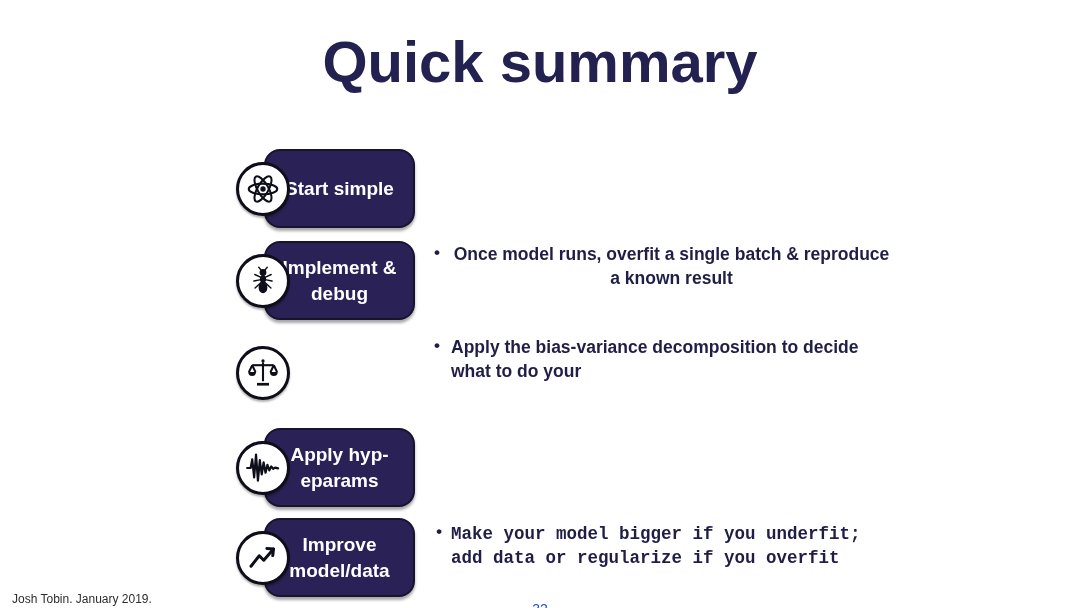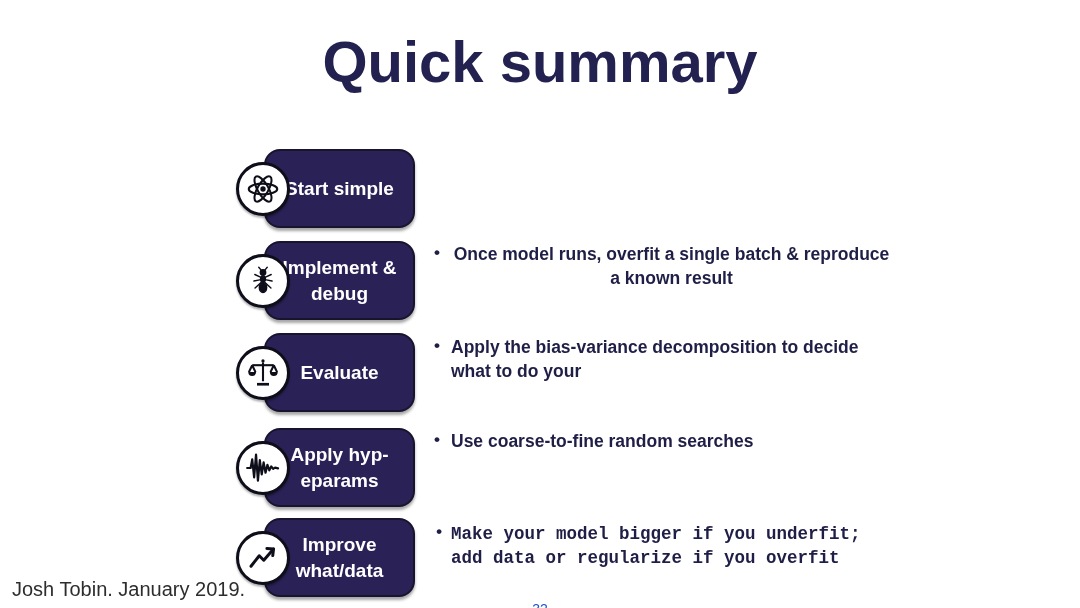--- a/index.html
+++ b/index.html
@@ -60,22 +60,22 @@
     padding-left: 21px;
     box-sizing: border-box;
   }
   .bullet::before {
     content: "\2022";
     position: absolute; left: 4px; top: -1px;
     font-size: 17px; color: #1f1e46;
   }
 
   .footer-author {
-    position: absolute; left: 12px; top: 578px;
-    font-size: 20px; color: #2d2d2d; font-weight: normal;
+    position: absolute; left: 12px; top: 592px;
+    font-size: 12px; color: #2d2d2d; font-weight: normal;
   }
   .footer-page {
     position: absolute; left: 500px; top: 601px; width: 80px;
     text-align: center;
     font-size: 14px; color: #1d4ed8;
   }
   .footer-link {
     position: absolute; right: 4px; top: 580px;
     font-size: 16px; color: #16162e;
     text-decoration: underline;
@@ -118,23 +118,20 @@
       <ellipse cx="12" cy="10.6" rx="1.7" ry="2.2"></ellipse>
       <ellipse cx="12" cy="16.6" rx="2.6" ry="3.6"></ellipse>
       <path d="M11 4.7 L9 2.3 M13 4.7 L15 2.3" fill="none" stroke-linecap="round"></path>
       <path d="M10.6 9.4 L6.2 7.4 M13.4 9.4 L17.8 7.4" fill="none" stroke-linecap="round"></path>
       <path d="M10.5 11 L5.6 12 M13.5 11 L18.4 12" fill="none" stroke-linecap="round"></path>
       <path d="M10.6 13 L6.4 17 M13.4 13 L17.6 17" fill="none" stroke-linecap="round"></path>
     </svg>
   </div>
   <div class="bullet r1">Once model runs, overfit a single batch &amp; reproduce a known result</div>
 
-  <div class="pill r2">
-    <div class="pill-label">Evaluate</div>
-  </div>
   <div class="icon-circle r2">
     <svg width="36" height="36" viewBox="0 0 24 24" fill="none" stroke="#0e0e1a" stroke-width="1.4">
       <line x1="12" y1="5" x2="12" y2="17.5"></line>
       <circle cx="12" cy="4" r="1.1" fill="#0e0e1a" stroke="none"></circle>
       <line x1="4.8" y1="6.8" x2="19.2" y2="6.8"></line>
       <path d="M4.8 6.8 L2.6 11.4 M4.8 6.8 L7 11.4"></path>
       <path d="M2.2 11.4 A2.6 2.6 0 0 0 7.4 11.4 Z" fill="#0e0e1a" stroke="none"></path>
       <path d="M19.2 6.8 L17 11.4 M19.2 6.8 L21.4 11.4"></path>
       <path d="M16.6 11.4 A2.6 2.6 0 0 0 21.8 11.4 Z" fill="#0e0e1a" stroke="none"></path>
       <line x1="8" y1="19.5" x2="16" y2="19.5" stroke-width="1.8"></line>
@@ -143,24 +140,23 @@
   <div class="bullet r2">Apply the bias-variance decomposition to decide what to do your</div>
 
   <div class="pill r3">
     <div class="pill-label">Apply hyp-eparams</div>
   </div>
   <div class="icon-circle r3">
     <svg width="38" height="38" viewBox="0 0 24 24" fill="none" stroke="#0e0e1a" stroke-width="1.4" stroke-linecap="round" stroke-linejoin="round">
       <polyline points="2,12 4.2,12 5.2,6.5 6.4,18 7.6,3.5 8.8,20 10,7 11.2,16 12.4,8.5 13.6,15 14.8,10 16,13.5 17.2,11 18.4,12.6 19.6,11.8 21.5,12.2"></polyline>
     </svg>
   </div>
-  <div class="bullet r3">Use coarse-to-fine random searches</div>
 
   <div class="pill r4">
-    <div class="pill-label">Improve what/data</div>
+    <div class="pill-label">Improve model/data</div>
   </div>
   <div class="icon-circle r4">
     <svg width="36" height="36" viewBox="0 0 24 24" fill="none" stroke="#0e0e1a" stroke-width="2" stroke-linecap="round" stroke-linejoin="round">
       <polyline points="4,17.5 9.5,10.5 12.5,13.5 19,6"></polyline>
       <polyline points="14.6,5.6 19,6 18.5,10.4"></polyline>
     </svg>
   </div>
   <div class="bullet r4">Make your model bigger if you underfit; add data or regularize if you overfit</div>
 
   <div class="footer-author">Josh Tobin. January 2019.</div>

